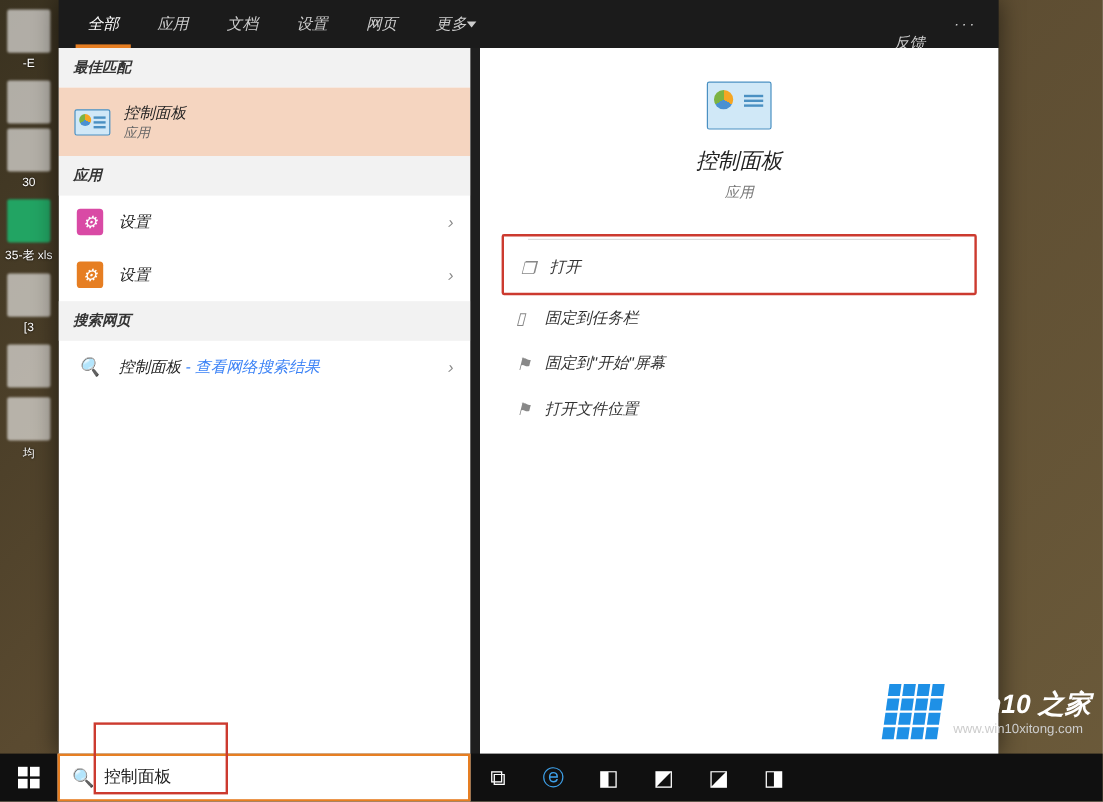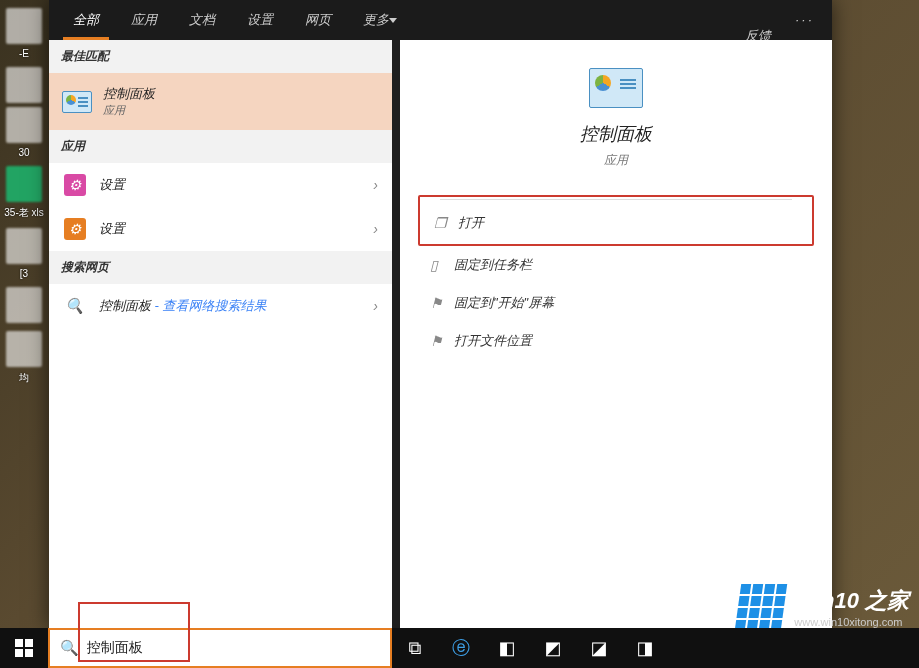--- a/index.html
+++ b/index.html
@@ -67,21 +67,21 @@
 
   .search-box { flex:0 0 344px; height:40px; background:#fff; border:2px solid #e67e22; display:flex; align-items:center; padding:0 10px; position:relative; }
   .search-box .sicon { color:#555; font-size:15px; margin-right:8px; }
   .search-box input { border:none; outline:none; font-size:14px; flex:1; background:transparent; color:#222; }
   .search-hl { position:absolute; left:28px; right:200px; top:-28px; bottom:4px; border:2px solid #cc3a2f; pointer-events:none; }
 
   .task-icons { display:flex; align-items:center; height:100%; }
   .ticon { width:46px; height:40px; display:flex; align-items:center; justify-content:center; color:#fff; font-size:18px; cursor:pointer; }
 
   
-  .watermark { position:absolute; right:10px; bottom:38px; display:flex; align-items:center; gap:10px; color:#fff; }
+  .watermark { position:absolute; right:10px; bottom:52px; display:flex; align-items:center; gap:10px; color:#fff; }
   .wm-logo { width:46px; height:46px; display:grid; grid-template-columns:repeat(4,1fr); grid-template-rows:repeat(4,1fr); gap:2px; transform: skewX(-8deg); }
   .wm-logo span { background:#1e90e6; }
   .wm-txt1 { font-size:22px; font-weight:bold; font-style:italic; }
   .wm-txt2 { font-size:11px; color:#ccc; }
 
   .caret { display:inline-block; width:0; height:0; border-left:4px solid transparent; border-right:4px solid transparent; border-top:5px solid #ccc; vertical-align:middle; }
 </style>
 </head>
 <body>
 

